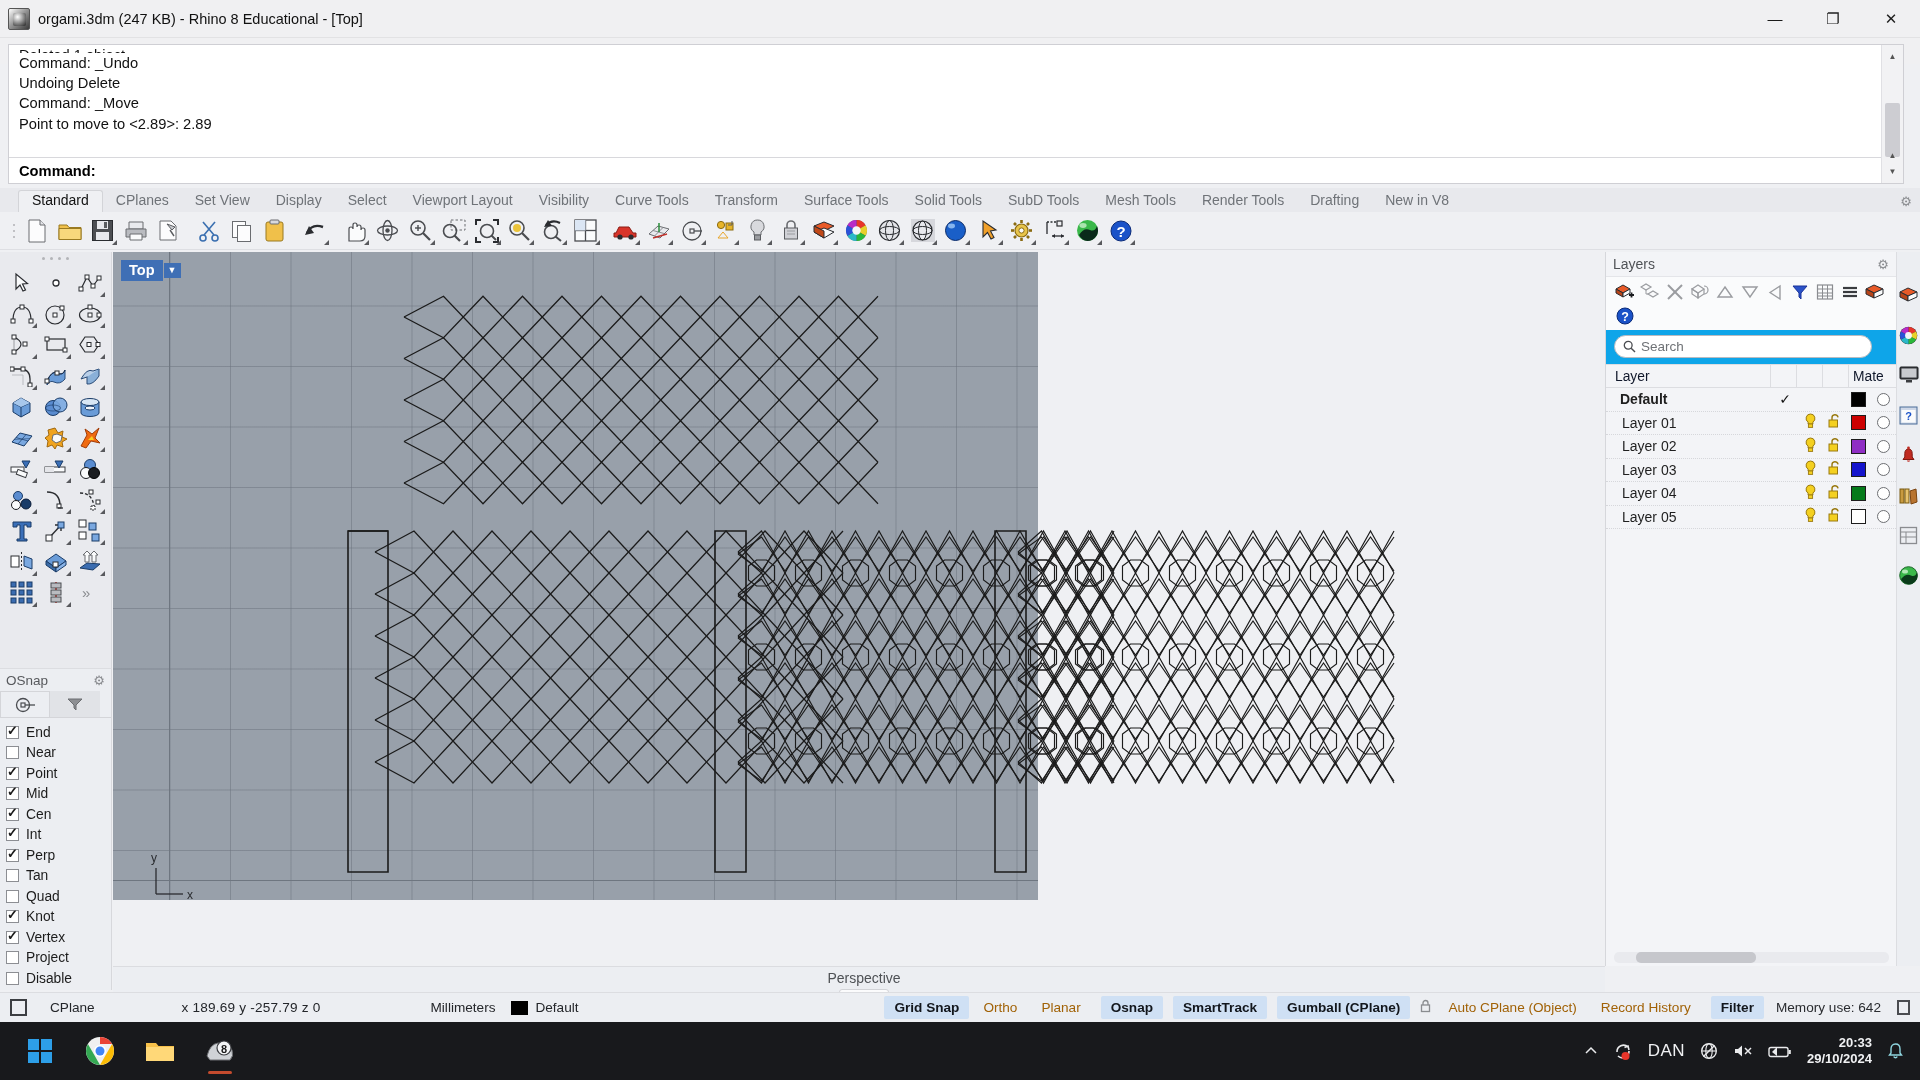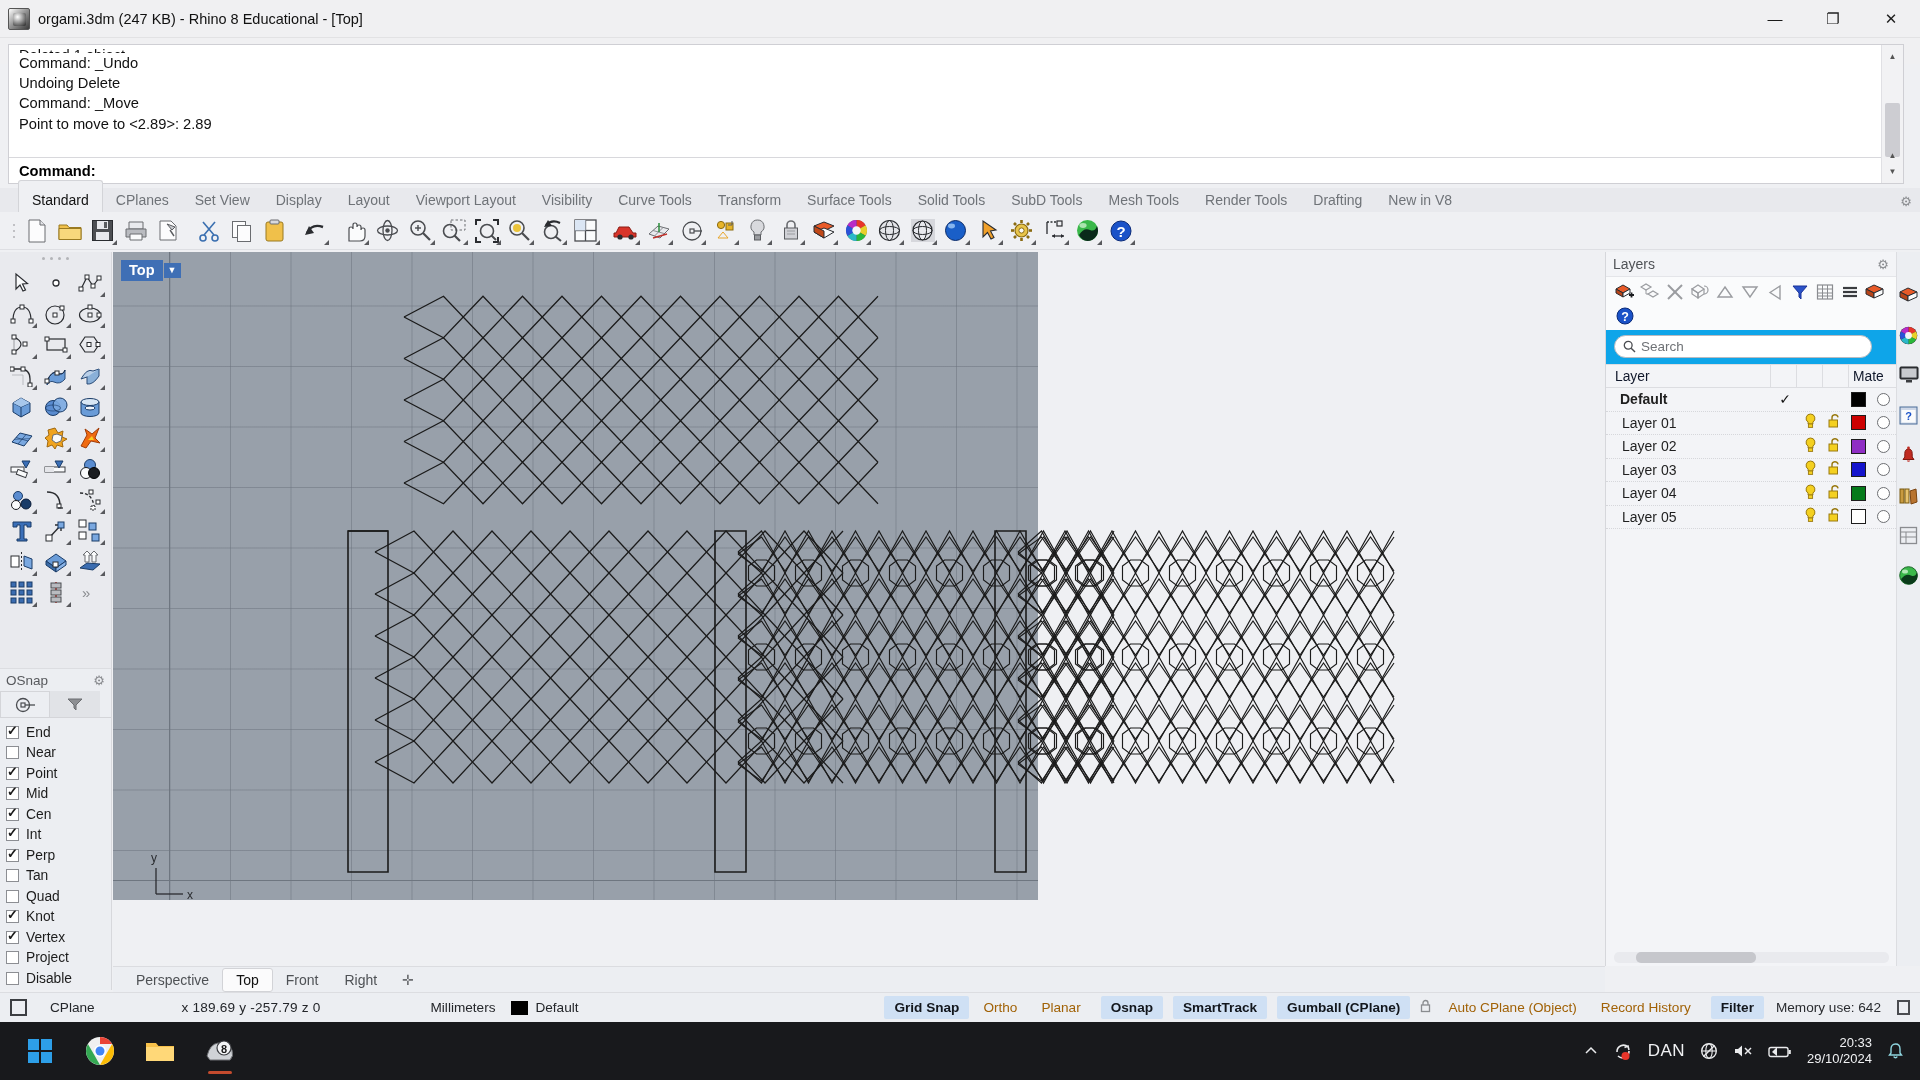--- a/index.html
+++ b/index.html
@@ -81,21 +81,21 @@
   .cmd-scroll .sbtn.up { top: 4px; }
   .cmd-scroll .sbtn.dn1 { bottom: 20px; }
   .cmd-scroll .sbtn.dn2 { bottom: 4px; }
 
   
   .tabbar {
     position: absolute; top: 188px; left: 0; width: 1920px; height: 24px;
     background: #e8e9ed; display: flex; align-items: flex-end; padding-left: 18px;
   }
   .tab {
-    font-size: 14px; color: #6f7378; padding: 11px 13px 4px 13px; white-space: nowrap;
+    font-size: 14px; color: #6f7378; padding: 1px 13px 4px 13px; white-space: nowrap;
   }
   .tab.active {
     color: #111; background: #eff0f3; border: 1px solid #d3d4d8;
     border-bottom: 1px solid #eff0f3; border-radius: 3px 3px 0 0;
     margin-bottom: -1px; font-weight: normal;
   }
   .tabbar-gear {
     margin-left: auto; margin-right: 8px; margin-bottom: 3px;
     color: #8b8d91; font-size: 13px;
   }
@@ -217,20 +217,21 @@
   .vp-cplane-icon {
     position: absolute; left: 36px; top: 598px; z-index: 6;
   }
   .geom-svg { position: absolute; left: 0; top: 0; z-index: 5; }
 
   
   .vptabs {
     position: absolute; top: 966px; left: 113px; width: 1492px; height: 26px;
     background: #eceef2; display: flex; align-items: center; padding-left: 10px;
     border-top: 1px solid #dbdce0;
+    flex-direction: column;
   }
   .vptab { font-size: 14px; color: #4e5155; padding: 3px 13px; }
   .vptab.active {
     background: #fbfbfc; border: 1px solid #d2d3d7; border-radius: 3px;
     color: #111;
   }
   .vptab-plus { color: #6b6d71; font-size: 14px; padding: 0 12px; }
 
   
   .layers {
@@ -352,21 +353,21 @@
   .tk-app.active:after {
     content: ""; position: absolute; bottom: 1px; left: 14px; width: 24px;
     height: 3px; background: #c44b2e; border-radius: 2px;
   }
   .tk-right {
     margin-left: auto; display: flex; align-items: center; gap: 15px;
     padding-right: 16px; color: #e9eaec; font-size: 13px;
   }
   .tk-clock {
     display: flex; flex-direction: column; align-items: flex-end;
-    line-height: 16px; font-size: 13px; color: #f0f1f3;
+    line-height: 16px; font-size: 13px; color: #f0f1f3; font-weight: bold;
   }
   .tk-dan { font-size: 17px; color: #f0f1f3; letter-spacing: .4px; }
   .tk-ico { display: flex; align-items: center; justify-content: center; }
 </style>
 </head>
 <body>
 
 <div id="app">
 
   <div class="titlebar">
@@ -415,21 +416,21 @@
       <div class="sbtn dn1">▲</div>
       <div class="sbtn dn2">▼</div>
     </div>
   </div>
 
   <div class="tabbar" id="tabbar">
     <div class="tab active">Standard</div>
       <div class="tab">CPlanes</div>
       <div class="tab">Set View</div>
       <div class="tab">Display</div>
-      <div class="tab">Layout</div>
+      <div class="tab">Select</div>
       <div class="tab">Viewport Layout</div>
       <div class="tab">Visibility</div>
       <div class="tab">Curve Tools</div>
       <div class="tab">Transform</div>
       <div class="tab">Surface Tools</div>
       <div class="tab">Solid Tools</div>
       <div class="tab">SubD Tools</div>
       <div class="tab">Mesh Tools</div>
       <div class="tab">Render Tools</div>
       <div class="tab">Drafting</div>

